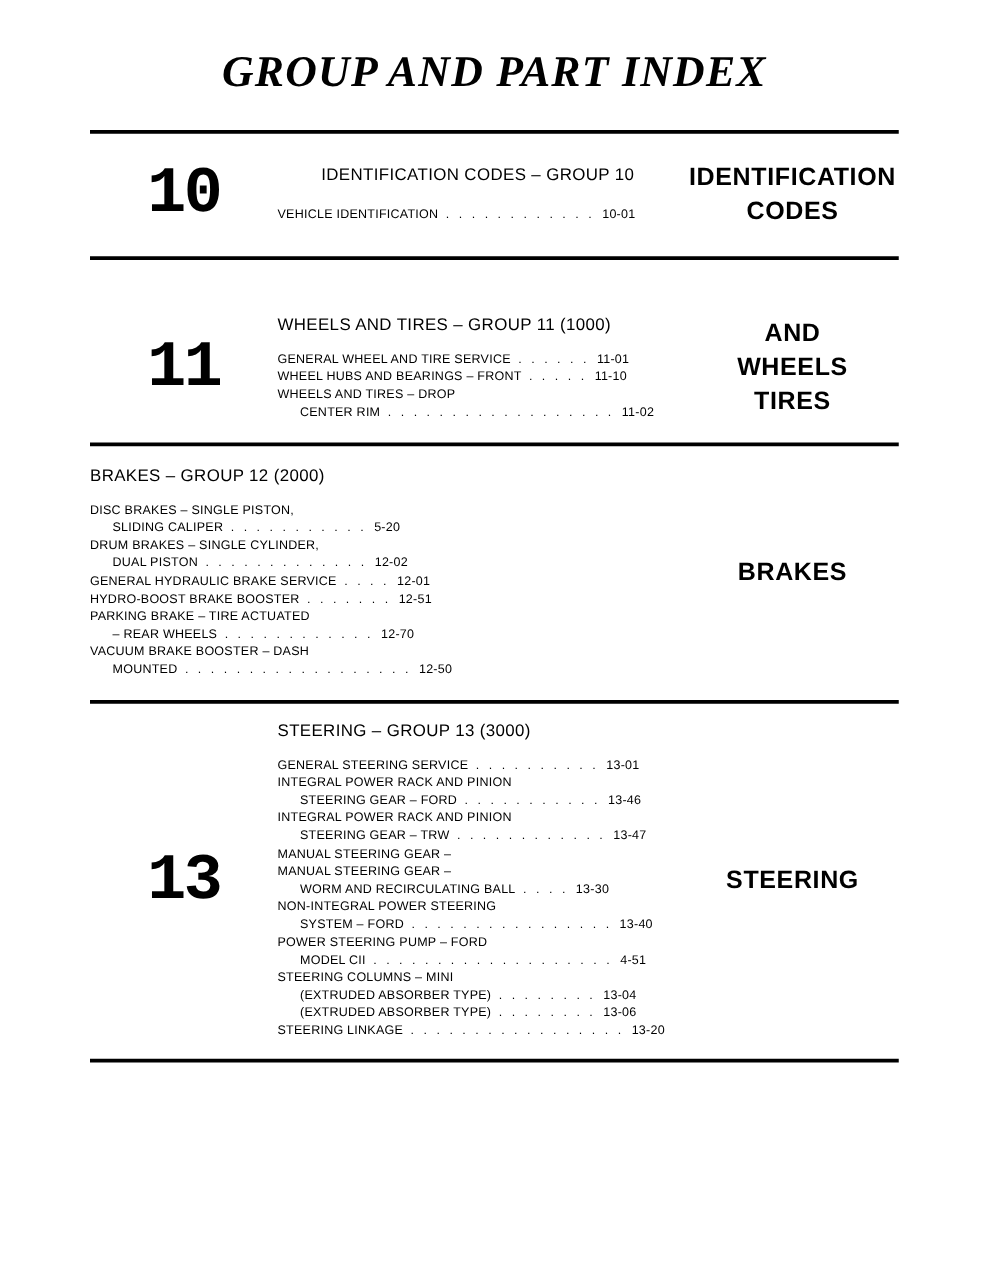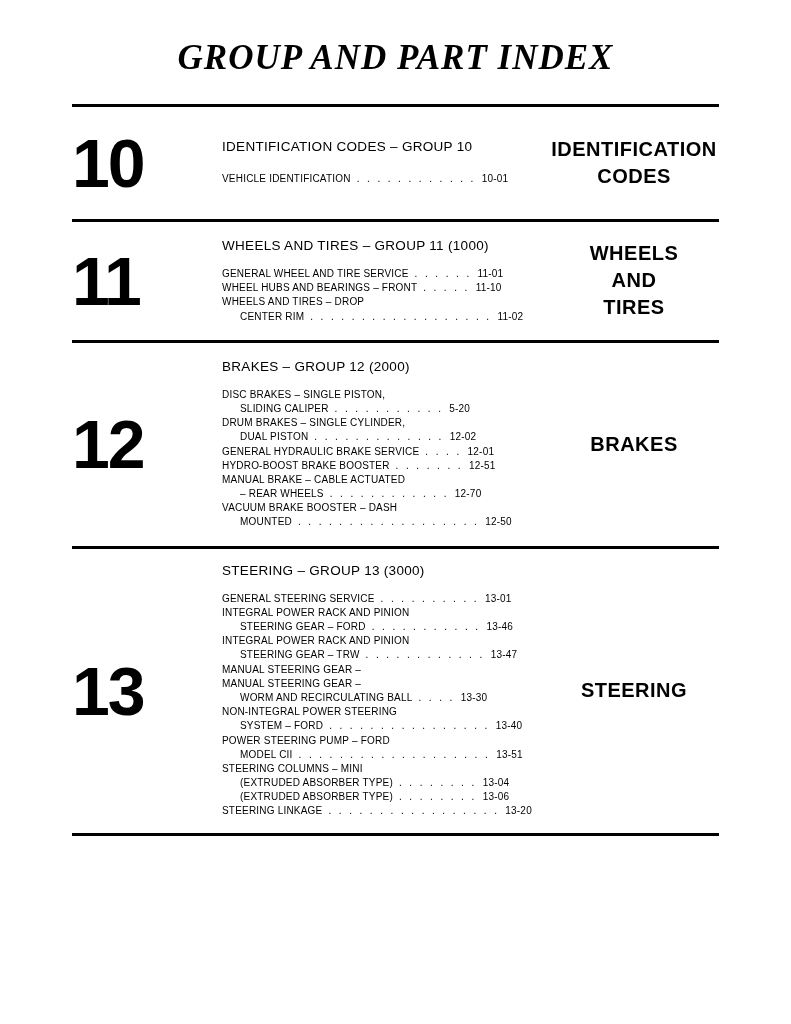--- a/index.html
+++ b/index.html
@@ -39,25 +39,25 @@
     margin: 0;
   }
   .group {
     display: flex;
     align-items: center;
     width: 100%;
     box-sizing: border-box;
   }
   .group-num {
     flex: 0 0 150px;
-    font-family: Liberation Sans, sans-serif;
+    font-family: Liberation Mono, monospace;
     font-weight: bold;
-    font-size: 68px;
+    font-size: 52px;
     line-height: 1;
-    text-align: left;
+    text-align: center;
     letter-spacing: -2px;
   }
   .group-body {
     flex: 1 1 auto;
     padding-right: 10px;
   }
   .group-label {
     flex: 0 0 170px;
     text-align: center;
     font-weight: bold;
@@ -83,24 +83,24 @@
     padding-left: 18px;
   }
   .dots {
     letter-spacing: 2.4px;
     padding: 0 3px;
   }
   .pg {
     letter-spacing: 0.2px;
   }
   .sec10 { padding: 22px 0 22px 0; }
-  .sec11 { padding: 16px 0 16px 0; }
+  .sec11 { padding: 16px 0 16px 0; margin-top: 28px; }
   .sec12 { padding: 16px 0 16px 0; }
   .sec13 { padding: 14px 0 14px 0; }
-  .sec10 .group-heading { margin-bottom: 18px; }
+  .sec10 .group-heading { margin-bottom: 18px; margin-left: 35px; }
   .bottom-rule { margin-top: 0; }
 </style>
 </head>
 <body>
 
 <div class="page">
 
   <h1 class="page-title">GROUP AND PART INDEX</h1>
 
   <hr class="rule">
@@ -143,30 +143,29 @@
       <div class="entry">
         <div>WHEELS AND TIRES – DROP</div>
         <div>
           <span class="cont">CENTER RIM</span>
           <span class="dots">. . . . . . . . . . . . . . . . . .</span>
           <span class="pg">11-02</span>
         </div>
       </div>
     </div>
     <div class="group-label">
+      <div>AND</div>
       <div>WHEELS</div>
-      <div>AND</div>
       <div>TIRES</div>
     </div>
   </div>
 
   <hr class="rule">
 
   <div class="group sec12">
-    <div class="group-num">12</div>
     <div class="group-body">
       <div class="group-heading">BRAKES – GROUP 12 (2000)</div>
 
       <div class="entry">
         <div>DISC BRAKES – SINGLE PISTON,</div>
         <div>
           <span class="cont">SLIDING CALIPER</span>
           <span class="dots">. . . . . . . . . . .</span>
           <span class="pg">5-20</span>
         </div>
@@ -187,21 +186,21 @@
         <span class="pg">12-01</span>
       </div>
 
       <div class="entry">
         <span>HYDRO-BOOST BRAKE BOOSTER</span>
         <span class="dots">. . . . . . .</span>
         <span class="pg">12-51</span>
       </div>
 
       <div class="entry">
-        <div>MANUAL BRAKE – CABLE ACTUATED</div>
+        <div>PARKING BRAKE – TIRE ACTUATED</div>
         <div>
           <span class="cont">– REAR WHEELS</span>
           <span class="dots">. . . . . . . . . . . .</span>
           <span class="pg">12-70</span>
         </div>
       </div>
 
       <div class="entry">
         <div>VACUUM BRAKE BOOSTER – DASH</div>
         <div>
@@ -267,21 +266,21 @@
           <span class="dots">. . . . . . . . . . . . . . . .</span>
           <span class="pg">13-40</span>
         </div>
       </div>
 
       <div class="entry">
         <div>POWER STEERING PUMP – FORD</div>
         <div>
           <span class="cont">MODEL CII</span>
           <span class="dots">. . . . . . . . . . . . . . . . . . .</span>
-          <span class="pg">13-51</span>
+          <span class="pg">4-51</span>
         </div>
       </div>
 
       <div class="entry">
         <div>STEERING COLUMNS – MINI</div>
         <div>
           <span class="cont">(EXTRUDED ABSORBER TYPE)</span>
           <span class="dots">. . . . . . . .</span>
           <span class="pg">13-04</span>
         </div>

